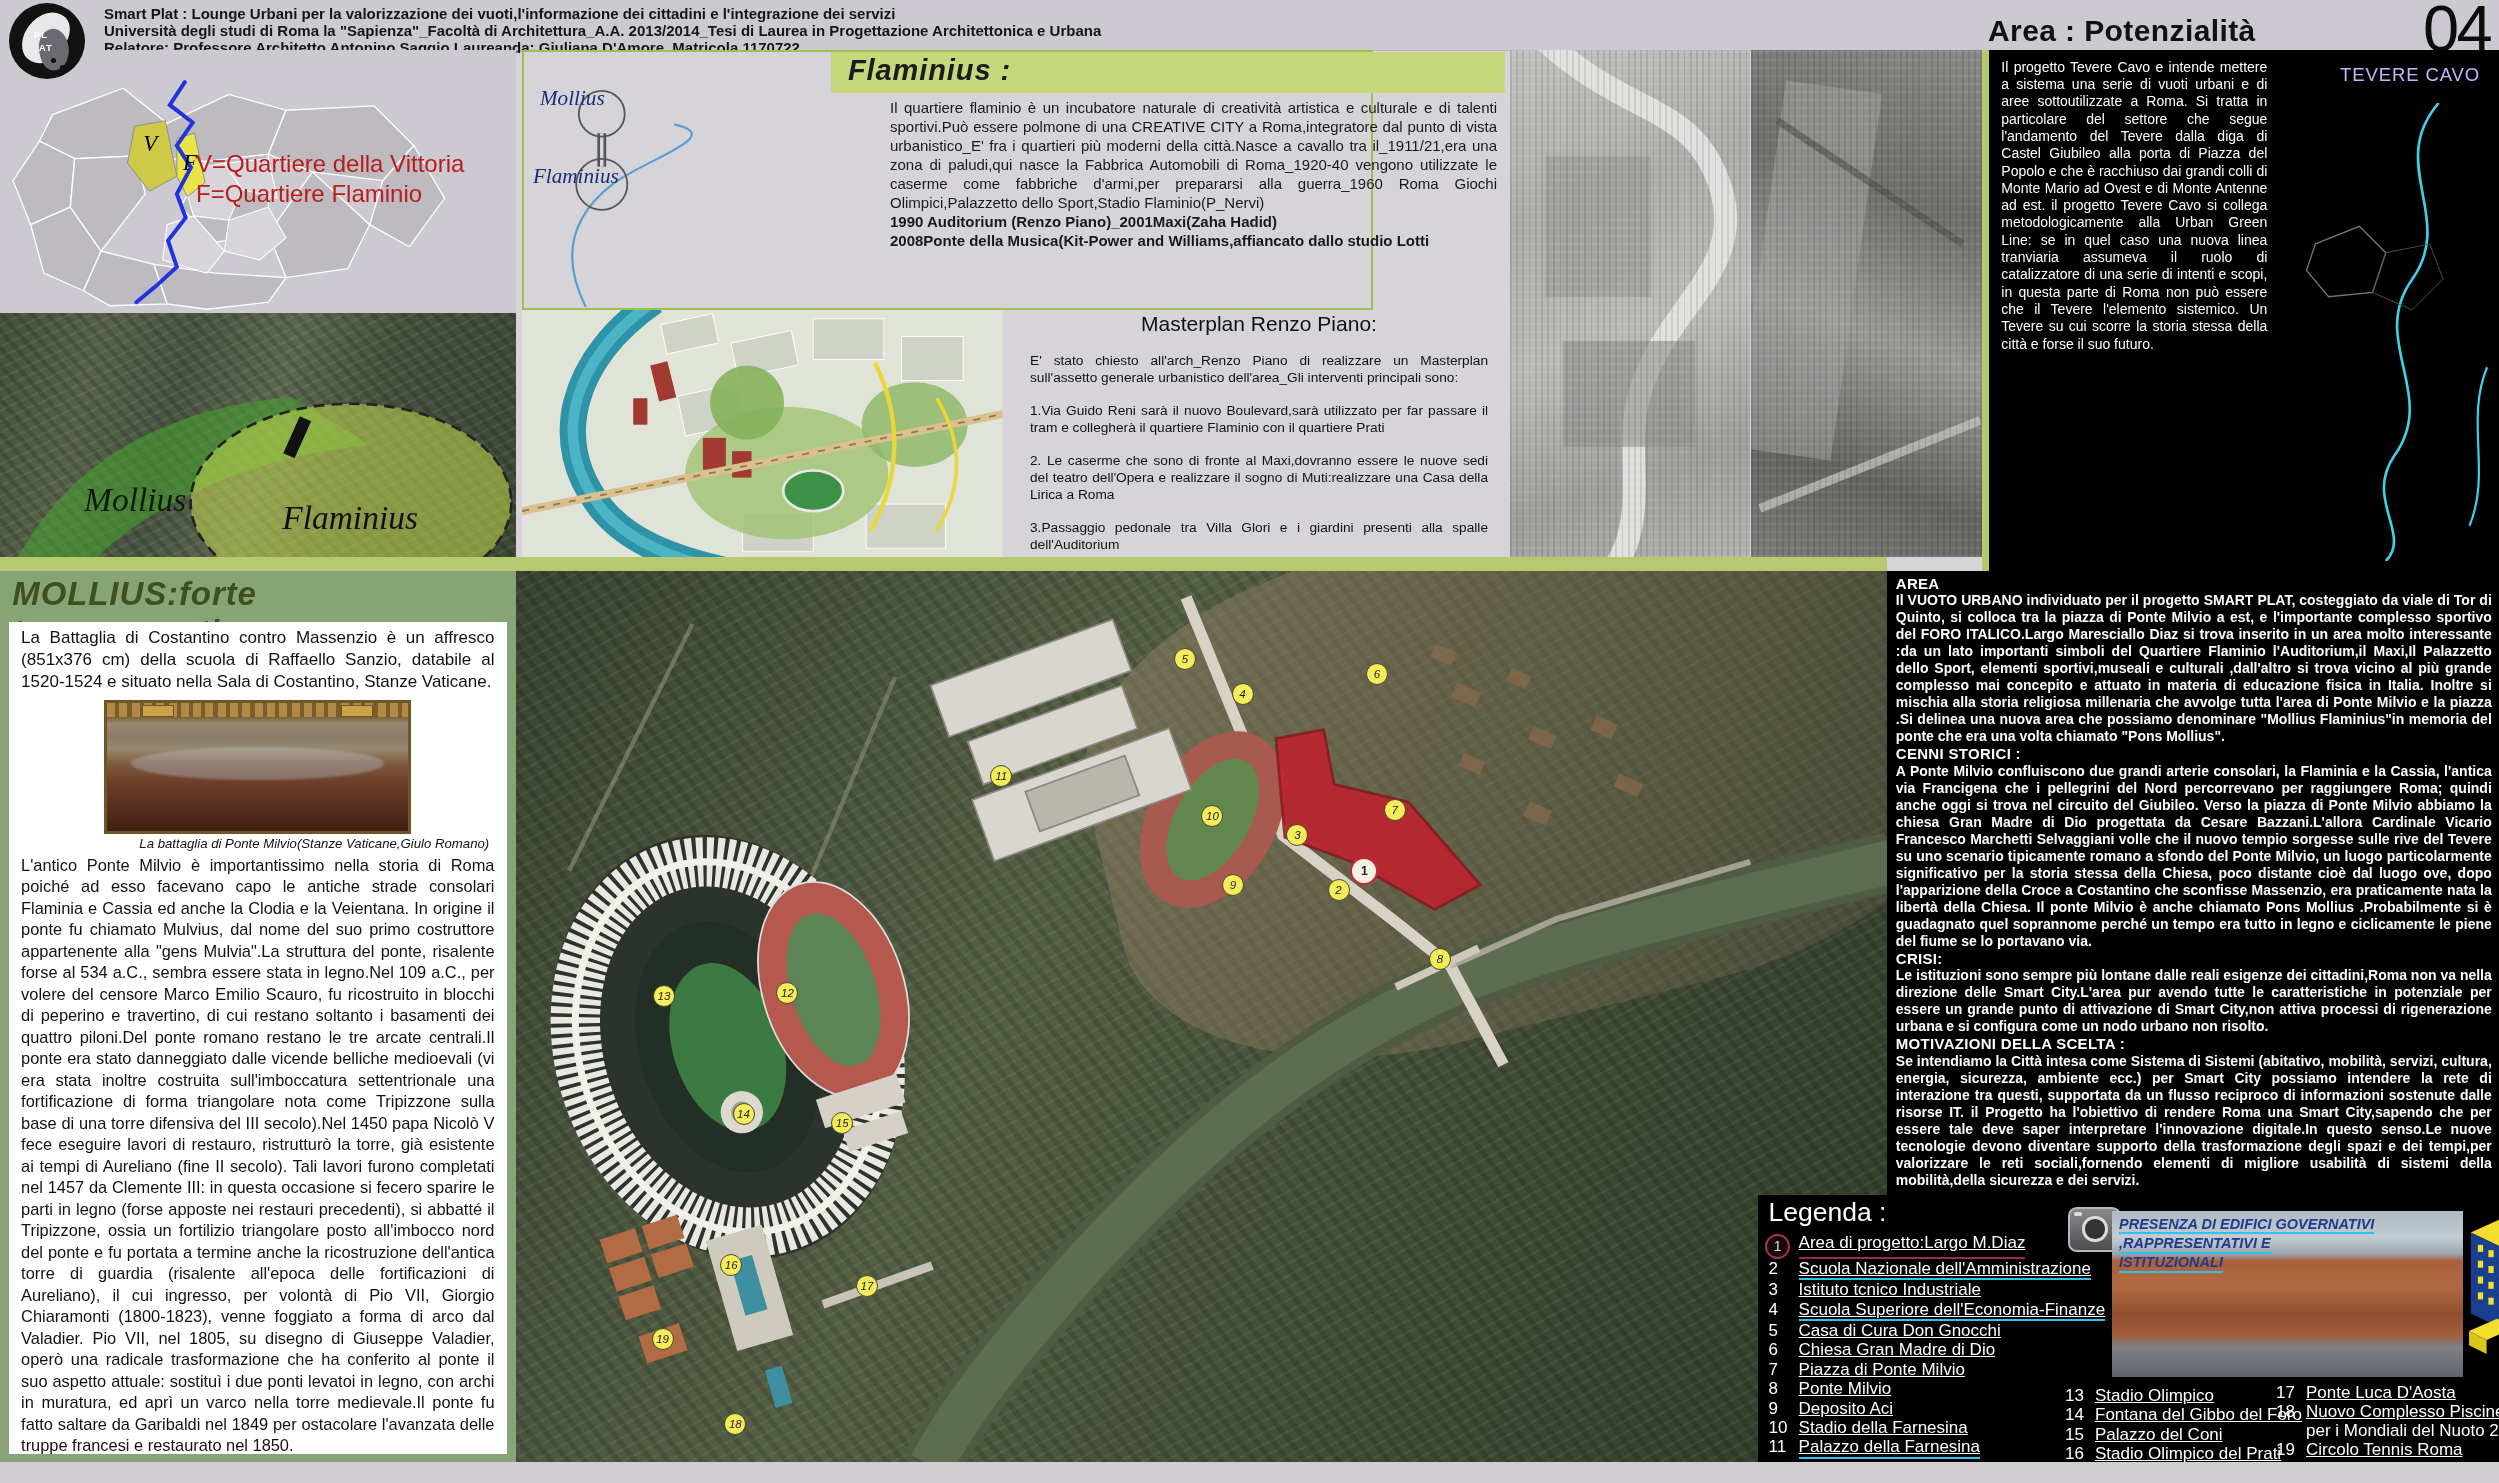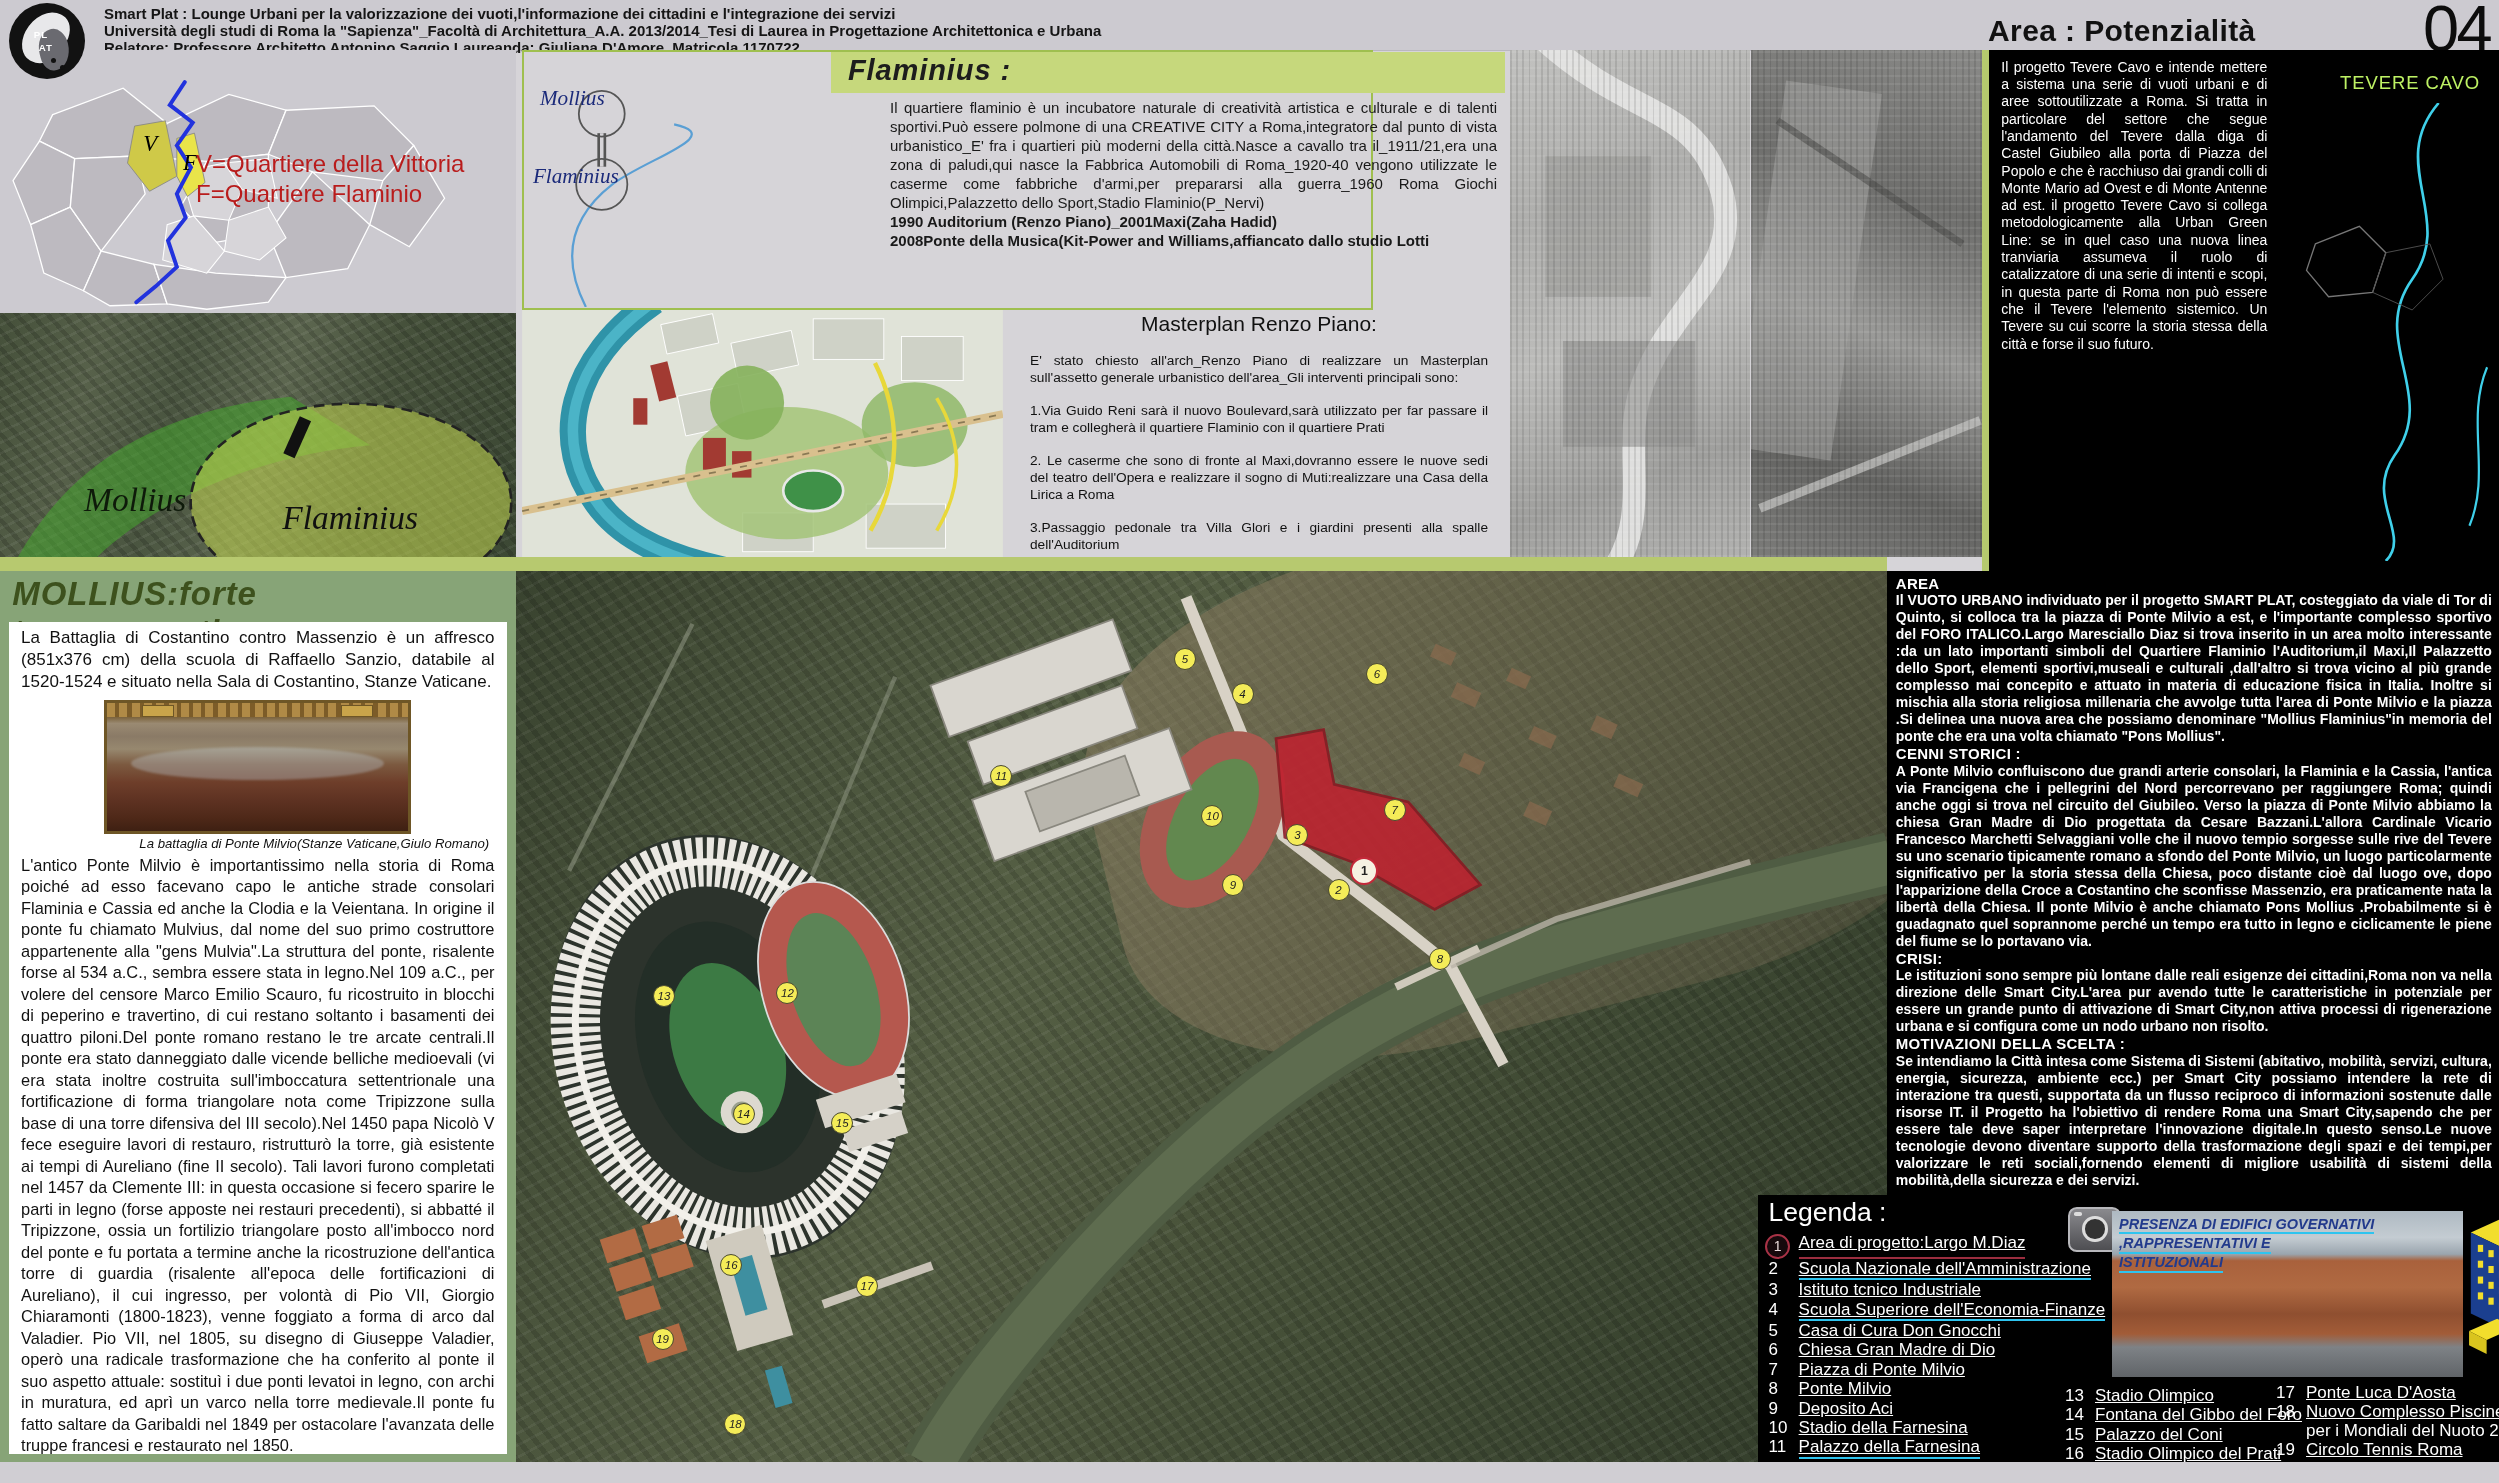--- a/index.html
+++ b/index.html
@@ -51,21 +51,21 @@
   #bw1{left:1510px;width:240px;background:linear-gradient(160deg,#c2c2c0 0%,#aeaeac 30%,#bcbcba 55%,#9f9f9d 80%,#b2b2b0 100%);}
   #bw2{left:1751px;width:238px;background:linear-gradient(200deg,#8a8a88 0%,#6f6f6d 30%,#9a9a98 55%,#646462 80%,#7c7c7a 100%);}
   .bw .grain{position:absolute;inset:0;
      background:repeating-linear-gradient(90deg,rgba(0,0,0,.10) 0 1.8px,transparent 1.8px 6.2px),
                 repeating-linear-gradient(0deg,rgba(255,255,255,.08) 0 1.8px,transparent 1.8px 8px);}
 
   
   #tevere{left:1989px;top:50px;width:511px;height:521px;background:#000;}
   #tevere-strip{left:1982px;top:50px;width:7px;height:521px;background:#b5c96e;}
   #tevere-text{left:12.3px;top:8.8px;width:266px;color:#fff;font-size:14px;line-height:17.3px;}
-  #tevere-title{left:351px;top:22px;color:#bef264;font-size:18.5px;letter-spacing:0.9px;}
+  #tevere-title{left:351px;top:14px;color:#c4b5fd;font-size:18.5px;letter-spacing:0.9px;}
 
   
   #greenbar{left:0;top:557px;width:1887px;height:14px;background:#b7c96f;}
 
   
   #mollius{left:0;top:571px;width:516px;height:891px;background:#87a477;}
   #mollius-title{left:12.3px;top:3.5px;width:492px;height:44px;font-size:33px;font-weight:bold;font-style:italic;
                  color:#3d511d;letter-spacing:0.9px;}
   #mollius-box{left:8.8px;top:51px;width:498px;height:832px;background:#fff;box-sizing:border-box;
                padding:5.3px 12.3px;overflow:hidden;}

